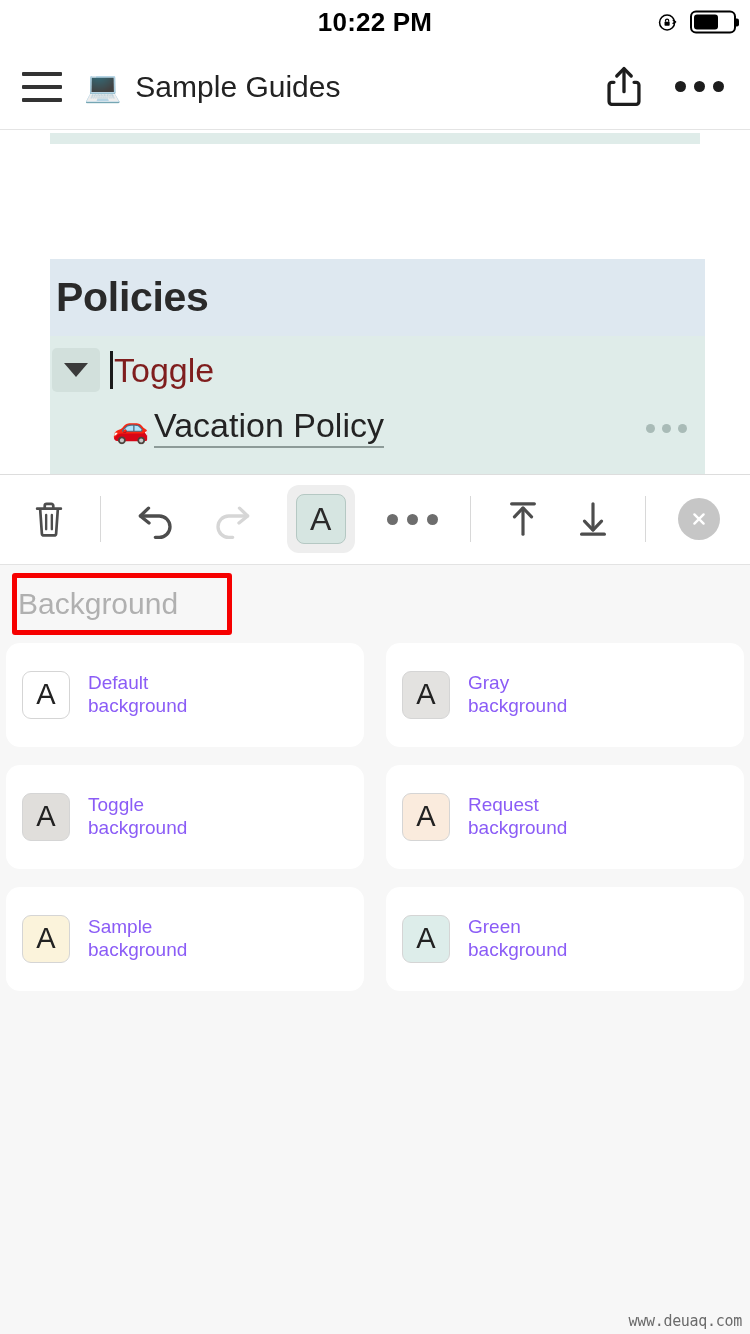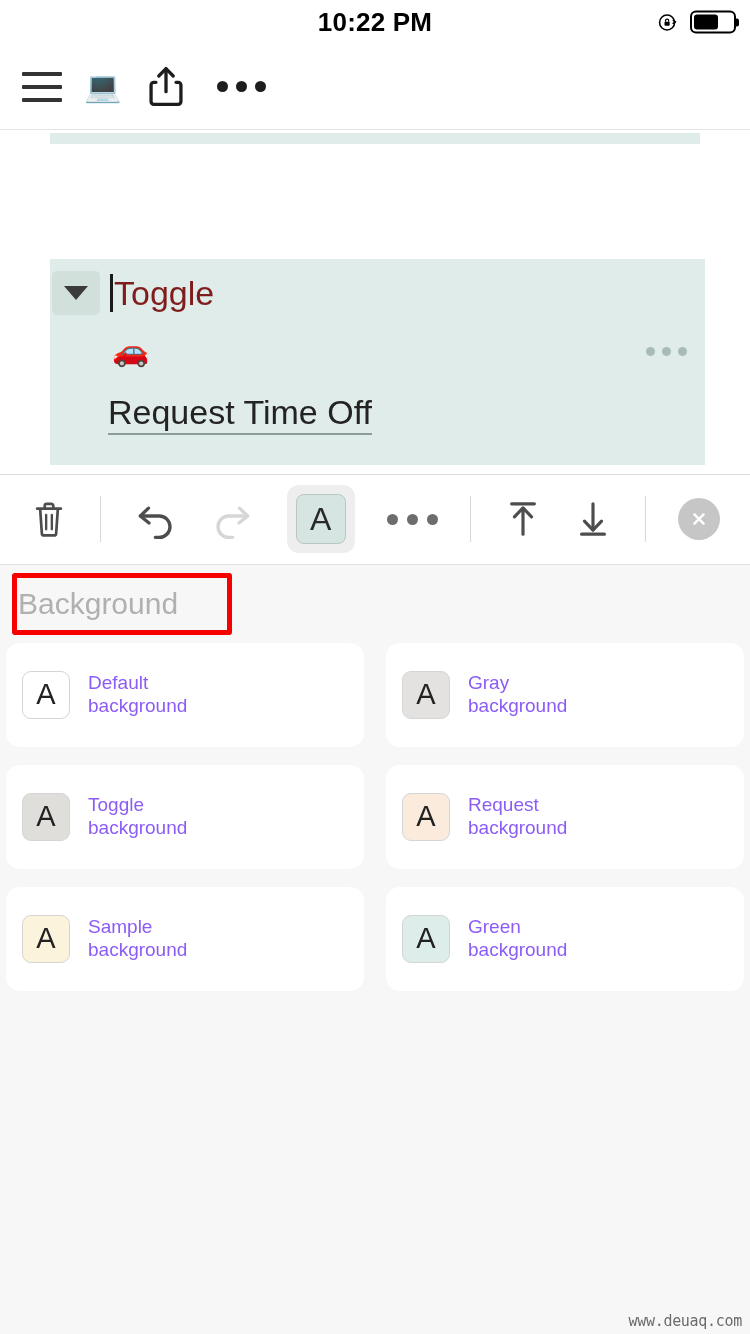--- a/index.html
+++ b/index.html
@@ -373,54 +373,59 @@
     </div>
   </div>
 
   <div class="nav-bar">
     <div class="hamburger">
       <span></span>
         <span></span>
         <span></span>
     </div>
     <div class="nav-page-icon">💻</div>
+    <div class="nav-title">Sample Guides</div>
     <div class="nav-actions">
       <span>
         <svg class="share-icon" viewBox="0 0 24 28" fill="none">
           <path d="M12 2.5 L12 17" stroke="#1d1d1d" stroke-width="2.1" stroke-linecap="round"></path>
           <path d="M7.4 7 L12 2.3 L16.6 7" stroke="#1d1d1d" stroke-width="2.1" stroke-linecap="round" stroke-linejoin="round"></path>
           <path d="M5.6 11 H4.2 A1.7 1.7 0 0 0 2.5 12.7 V23.3 A1.7 1.7 0 0 0 4.2 25 H19.8 A1.7 1.7 0 0 0 21.5 23.3 V12.7 A1.7 1.7 0 0 0 19.8 11 H18.4" stroke="#1d1d1d" stroke-width="2.1" stroke-linecap="round" stroke-linejoin="round"></path>
         </svg>
       </span>
       <span class="nav-dots">
         <i></i>
           <i></i>
           <i></i>
       </span>
     </div>
   </div>
 
   <div class="doc">
     <div class="doc-top-sliver" style="background: rgb(223, 236, 233);"></div>
 
     <div class="policies-block">
+      <div class="policies-header" style="background: rgb(222, 232, 240);">
+        <div class="policies-title">Policies</div>
+      </div>
 
       <div class="toggle-block" style="background: rgb(223, 236, 233);">
         <div class="toggle-row">
           <span class="toggle-caret">
               <span></span>
             </span>
           <span class="toggle-caretgap"></span>
           <span class="caret-bar"></span>
           <span class="toggle-placeholder">Toggle</span>
         </div>
 
         <div id="policy-list">
             <div class="policy-item">
               <span class="policy-emoji">🚗</span>
+              <span class="policy-name">Vacation Policy</span>
               <span class="policy-spacer"></span>
               <span class="policy-dots">
                 <i></i>
                 <i></i>
                 <i></i>
               </span>
             </div>
             <div class="policy-item">
               <span class="policy-name">Request Time Off</span>
               <span class="policy-spacer"></span>

